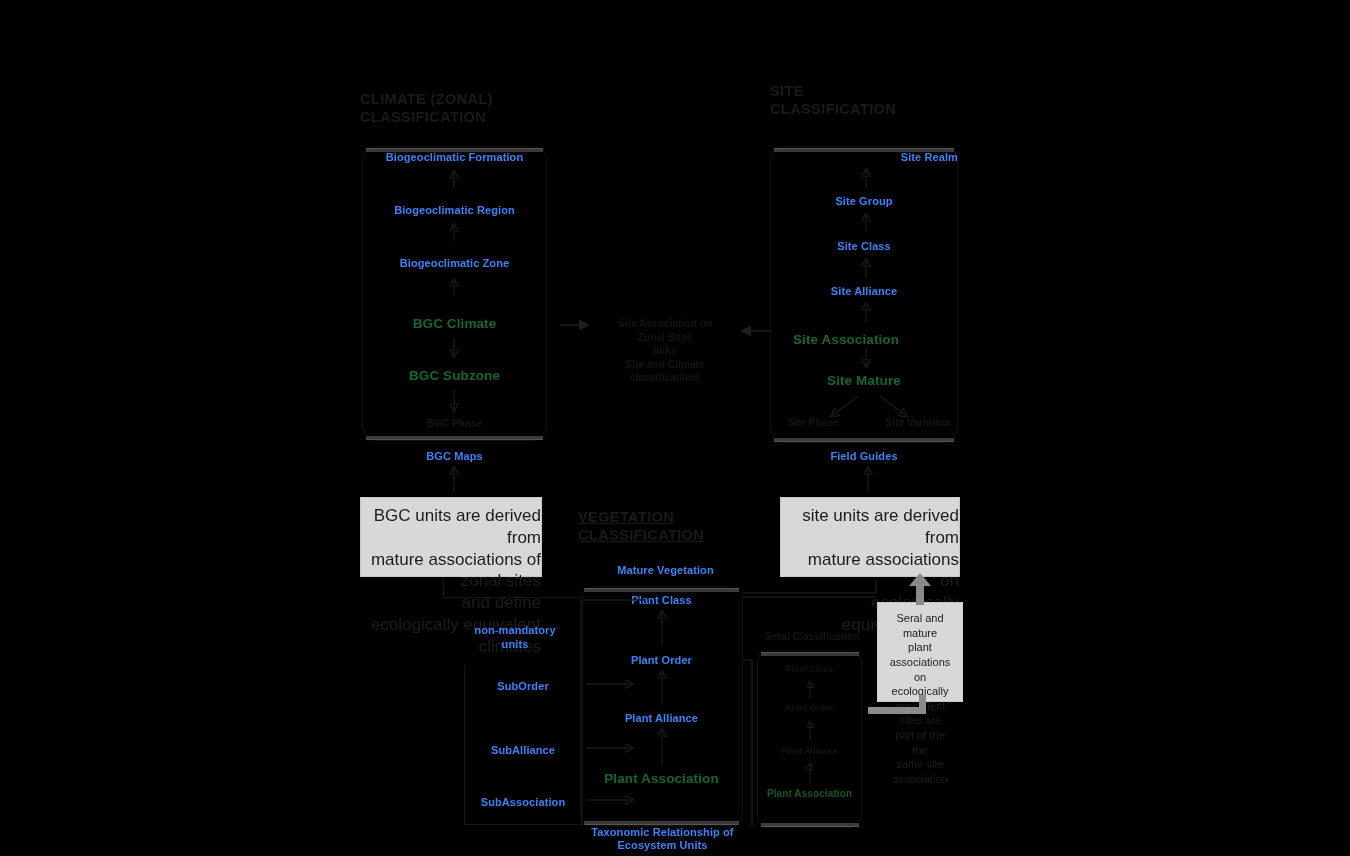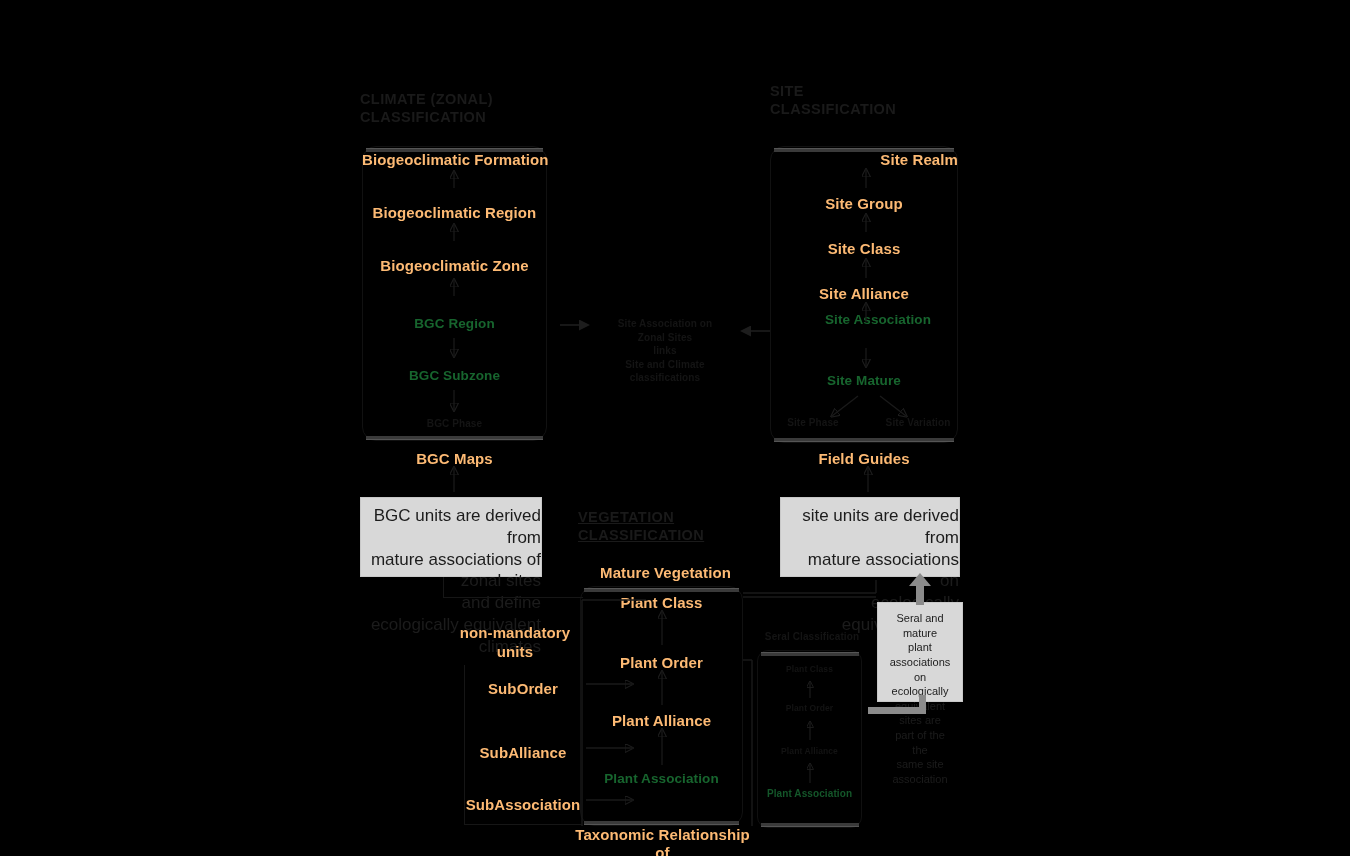--- a/index.html
+++ b/index.html
@@ -11,22 +11,22 @@
   #canvas {
     position: relative;
     width: 1350px;
     height: 856px;
     background: #000000;
     font-family: "Liberation Sans", sans-serif;
     overflow: hidden;
   }
   .node {
     position: absolute;
-    color: #fdba74;
-    font-size: 15px;
+    color: #3b82f6;
+    font-size: 11px;
     font-weight: bold;
     text-align: center;
     white-space: nowrap;
     letter-spacing: 0.1px;
     line-height: 1.15;
   }
   .node.green {
     color: #17652e;
     font-size: 13.5px;
   }
@@ -128,21 +128,21 @@
   <div class="heading" style="left:360px; top:90px; width:190px;">CLIMATE (ZONAL)
 CLASSIFICATION</div>
 
   <div class="panel" style="left:362px; top:146px; width:185px; height:295px;"></div>
   <div class="brace-top" style="left:366px; top:148px; width:177px;"></div>
   <div class="brace-bot" style="left:366px; top:436px; width:177px;"></div>
 
   <div class="node" style="left:362px; top:151px; width:185px;">Biogeoclimatic Formation</div>
   <div class="node" style="left:362px; top:204px; width:185px;">Biogeoclimatic Region</div>
   <div class="node" style="left:362px; top:257px; width:185px;">Biogeoclimatic Zone</div>
-  <div class="node green" style="left:362px; top:316px; width:185px;">BGC Region</div>
+  <div class="node green" style="left:362px; top:316px; width:185px;">BGC Climate</div>
   <div class="node green" style="left:362px; top:368px; width:185px;">BGC Subzone</div>
   <div class="node small" style="left:362px; top:418px; width:185px;">BGC Phase</div>
 
   <div class="node" style="left:362px; top:450px; width:185px;">BGC Maps</div>
 
   <div class="infobox" style="left:360px; top:497px; width:182px; height:80px;">BGC units are derived from
 mature associations of zonal sites
 and define
 ecologically equivalent
 climates</div>
@@ -151,21 +151,21 @@
 CLASSIFICATION</div>
 
   <div class="panel" style="left:770px; top:146px; width:188px; height:297px;"></div>
   <div class="brace-top" style="left:774px; top:148px; width:180px;"></div>
   <div class="brace-bot" style="left:774px; top:438px; width:180px;"></div>
 
   <div class="node" style="left:770px; top:151px; width:188px;text-align:right;">Site Realm</div>
   <div class="node" style="left:770px; top:195px; width:188px;">Site Group</div>
   <div class="node" style="left:770px; top:240px; width:188px;">Site Class</div>
   <div class="node" style="left:770px; top:285px; width:188px;">Site Alliance</div>
-  <div class="node green" style="left:770px; top:312px; width:152px;padding-left:32px;">Site Association</div>
+  <div class="node green" style="left:770px; top:332px; width:152px;">Site Association</div>
   <div class="node green" style="left:770px; top:373px; width:188px;">Site Mature</div>
 
   <div class="node small" style="left:778px; top:417px; width:70px;">Site Phase</div>
   <div class="node small" style="left:878px; top:417px; width:80px;">Site Variation</div>
 
   <div class="node" style="left:770px; top:450px; width:188px;">Field Guides</div>
 
   <div class="infobox" style="left:780px; top:497px; width:180px; height:80px;">site units are derived from
 mature associations
 on

